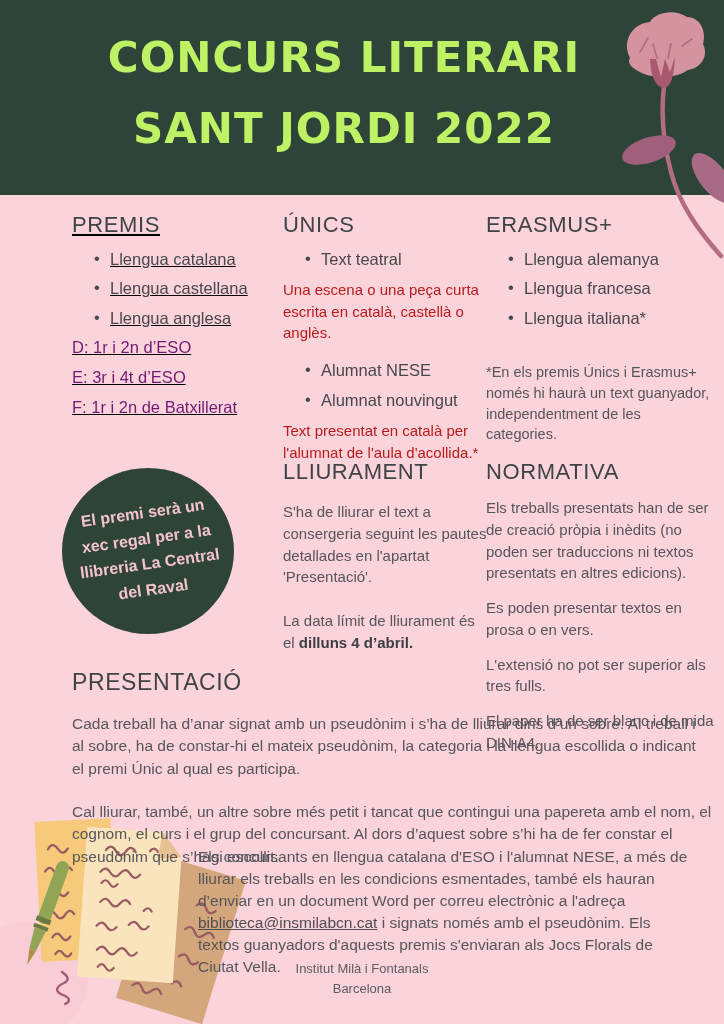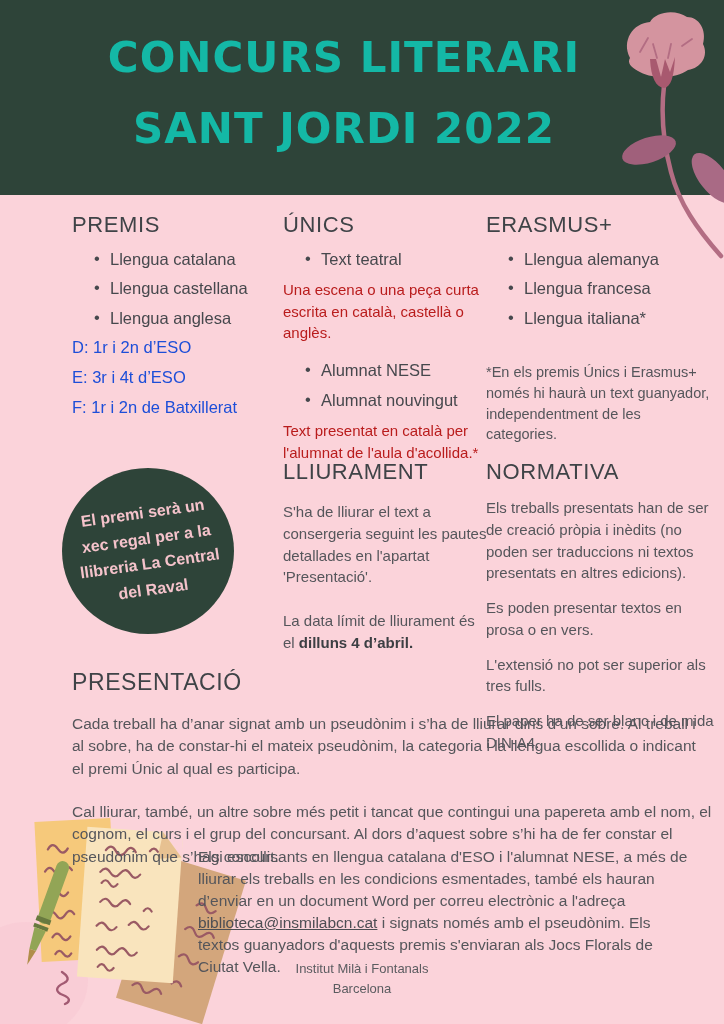--- a/index.html
+++ b/index.html
@@ -5,47 +5,47 @@
   html,body{margin:0;padding:0;background:#fad2d9;}
   .poster{
     position:relative;width:724px;height:1024px;overflow:hidden;
     background:#fbd3da;font-family:"Liberation Sans",sans-serif;
   }
   
   .header{position:absolute;top:0;left:0;width:724px;height:195px;background:#2e4439;}
   .title{
     position:absolute;top:22px;left:0;width:688px;text-align:center;
     font-family:"DejaVu Sans",sans-serif;font-weight:bold;font-size:42px;
-    letter-spacing:1px;color:#14b8a6;line-height:71px;
+    letter-spacing:1px;color:#bef264;line-height:71px;
   }
   
   .flower{position:absolute;top:0;right:0;width:130px;height:262px;pointer-events:none;}
   .papers{position:absolute;top:812px;left:0;width:270px;height:212px;pointer-events:none;z-index:1;}
   
   .col{position:absolute;}
-  .c1{left:72px;width:206px;}
+  .c1{left:72px;width:206px;text-decoration:underline;}
   .c2{left:283px;width:206px;}
   .c3{left:486px;width:228px;}
   .row1{top:212px;}
   .row2{top:459px;}
   .heading{
     font-size:22px;font-weight:normal;color:#3f4347;letter-spacing:.6px;
     margin:0 0 12px 0;
   }
   .subheading{
     font-size:18px;font-weight:normal;color:#3f4347;letter-spacing:.5px;
     margin:17px 0 12px 0;
   }
   ul.bullets{list-style:none;margin:0;padding:0 0 0 22px;}
   ul.bullets li{
     position:relative;font-size:16.5px;color:#46484d;
     padding-left:16px;margin-bottom:10px;line-height:1.18;
   }
   ul.bullets li::before{content:"\2022";position:absolute;left:0;top:-1px;color:#46484d;}
-  .cats div{font-size:16.5px;color:#1d4ed8;margin-bottom:11px;}
+  .cats div{font-size:16.5px;color:#701a75;margin-bottom:11px;}
   .note{font-size:15px;color:#b91c1c;line-height:1.42;margin:2px 0 14px 0;}
   .footnote{font-size:14.5px;color:#55565b;line-height:1.42;margin:34px 0 0 0;}
   .body-p{font-size:15px;color:#55565b;line-height:1.45;margin:0 0 13px 0;}
   .body-p strong{color:#3c3f43;}
   
   .badge{
     position:absolute;left:62px;top:468px;width:172px;height:166px;border-radius:50%;
     background:#2e4439;display:flex;align-items:center;justify-content:center;
   }
   .badge-text{

